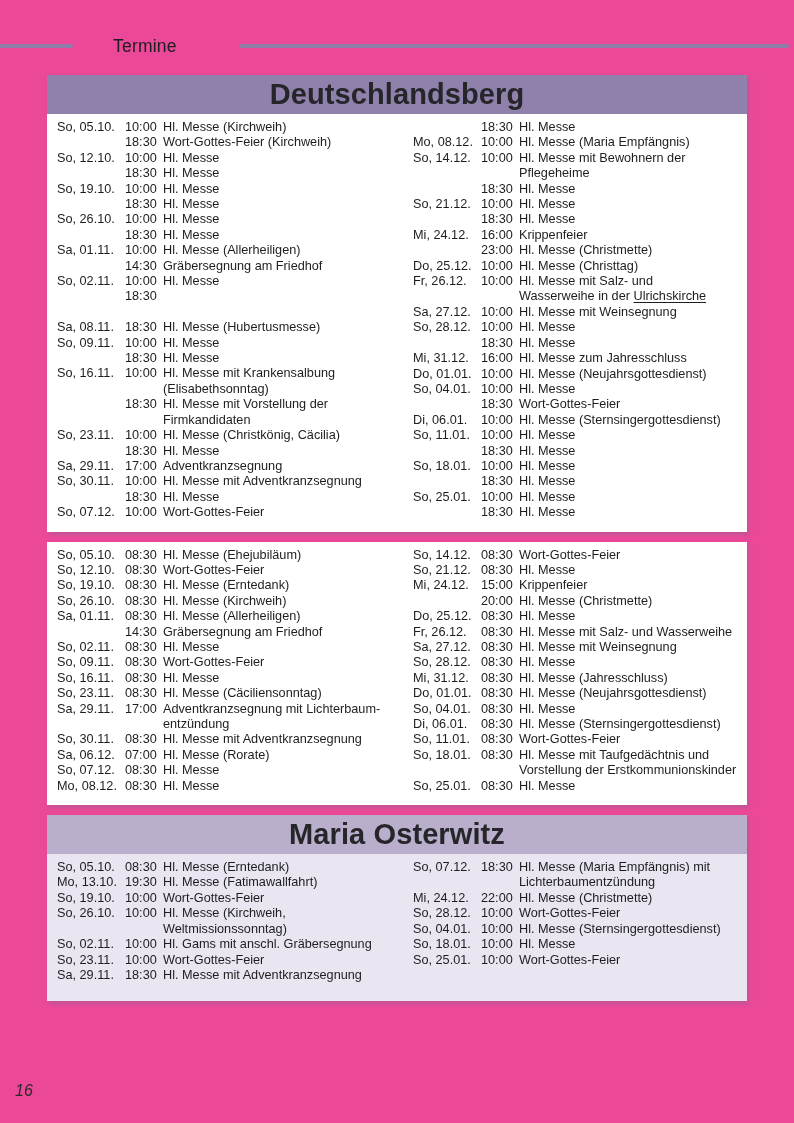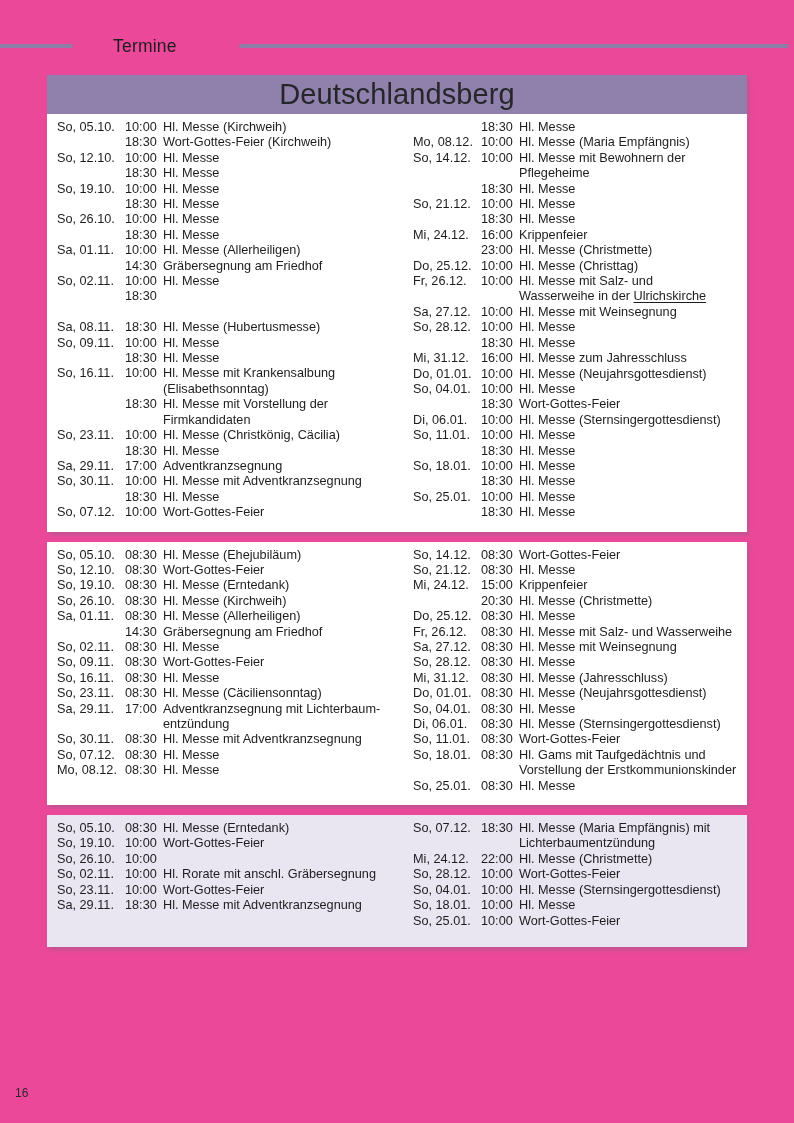--- a/index.html
+++ b/index.html
@@ -18,21 +18,21 @@
   .rule { background:#8d7ea7; height:4px; border-radius:2px; }
   .rule-left { width:73px; border-radius:0 2px 2px 0; }
   .termine-label { margin-left:40px; font-size:17.5px; color:#1d1d1f; letter-spacing:0.2px; }
   .rule-right { flex:1; margin-left:62px; margin-right:5px; }
 
   
   .sections { position:absolute; top:75px; left:47px; width:700px; }
   .section { margin-bottom:10px; box-shadow:2px 3px 4px rgba(110,110,135,0.35); }
   .section-header {
     height:39px; display:flex; align-items:center; justify-content:center;
-    font-size:29px; font-weight:400; color:#26262a; letter-spacing:0.1px;
+    font-size:29px; font-weight:700; color:#26262a; letter-spacing:0.1px;
   }
   .section.purple      .section-header { background:#8f81ab; }
   .section.gray        .section-header { background:#bfbfbf; }
   .section.lightpurple .section-header { background:#b9aecb; }
   .section-body {
     background:#ffffff; display:grid; grid-template-columns:1fr 1fr;
     column-gap:32px; padding:6px 10px 11px 10px; align-items:start;
   }
   .section.lightpurple .section-body { background:#e9e5f1; padding-bottom:18px; }
 
@@ -40,21 +40,21 @@
   .row {
     display:grid; grid-template-columns:68px 38px 1fr;
     font-size:12.7px; line-height:15.4px; color:#1d1d1f;
   }
   .row.gap { margin-top:15.4px; }
   .date-cell { white-space:nowrap; }
   .time-cell { white-space:nowrap; }
   .event-cell { white-space:pre-line; }
   .event-cell u { text-underline-offset:2px; }
 
-  .page-number { position:absolute; left:15px; bottom:23px; font-size:12px; color:#2a2a2a; }
+  .page-number { position:absolute; left:15px; bottom:23px; font-size:16px; color:#2a2a2a;font-style:italic; }
 </style>
 </head>
 <body>
 
 <div class="page">
 
   <div class="termine-row">
     <div class="rule rule-left"></div>
     <div class="termine-label">Termine</div>
     <div class="rule rule-right"></div>
@@ -366,20 +366,25 @@
               <span class="time-cell">17:00</span>
               <span class="event-cell">Adventkranzsegnung mit Lichterbaum-
 entzündung</span>
             </div>
             <div class="row">
               <span class="date-cell">So, 30.11.</span>
               <span class="time-cell">08:30</span>
               <span class="event-cell">Hl. Messe mit Adventkranzsegnung</span>
             </div>
             <div class="row">
+              <span class="date-cell">Sa, 06.12.</span>
+              <span class="time-cell">07:00</span>
+              <span class="event-cell">Hl. Messe (Rorate)</span>
+            </div>
+            <div class="row">
               <span class="date-cell">So, 07.12.</span>
               <span class="time-cell">08:30</span>
               <span class="event-cell">Hl. Messe</span>
             </div>
             <div class="row">
               <span class="date-cell">Mo, 08.12.</span>
               <span class="time-cell">08:30</span>
               <span class="event-cell">Hl. Messe</span>
             </div>
           </div>
@@ -394,21 +399,21 @@
               <span class="time-cell">08:30</span>
               <span class="event-cell">Hl. Messe</span>
             </div>
             <div class="row">
               <span class="date-cell">Mi, 24.12.</span>
               <span class="time-cell">15:00</span>
               <span class="event-cell">Krippenfeier</span>
             </div>
             <div class="row">
               <span class="date-cell"></span>
-              <span class="time-cell">20:30</span>
+              <span class="time-cell">20:00</span>
               <span class="event-cell">Hl. Messe (Christmette)</span>
             </div>
             <div class="row">
               <span class="date-cell">Do, 25.12.</span>
               <span class="time-cell">08:30</span>
               <span class="event-cell">Hl. Messe</span>
             </div>
             <div class="row">
               <span class="date-cell">Fr, 26.12.</span>
               <span class="time-cell">08:30</span>
@@ -445,52 +450,60 @@
               <span class="event-cell">Hl. Messe (Sternsingergottesdienst)</span>
             </div>
             <div class="row">
               <span class="date-cell">So, 11.01.</span>
               <span class="time-cell">08:30</span>
               <span class="event-cell">Wort-Gottes-Feier</span>
             </div>
             <div class="row">
               <span class="date-cell">So, 18.01.</span>
               <span class="time-cell">08:30</span>
-              <span class="event-cell">Hl. Gams mit Taufgedächtnis und
+              <span class="event-cell">Hl. Messe mit Taufgedächtnis und
 Vorstellung der Erstkommunionskinder</span>
             </div>
             <div class="row">
               <span class="date-cell">So, 25.01.</span>
               <span class="time-cell">08:30</span>
               <span class="event-cell">Hl. Messe</span>
             </div>
           </div>
         </div>
       </section>
       <section class="section lightpurple">
+        <div class="section-header">Maria Osterwitz</div>
         <div class="section-body">
           <div class="col">
             <div class="row">
               <span class="date-cell">So, 05.10.</span>
               <span class="time-cell">08:30</span>
               <span class="event-cell">Hl. Messe (Erntedank)</span>
             </div>
             <div class="row">
+              <span class="date-cell">Mo, 13.10.</span>
+              <span class="time-cell">19:30</span>
+              <span class="event-cell">Hl. Messe (Fatimawallfahrt)</span>
+            </div>
+            <div class="row">
               <span class="date-cell">So, 19.10.</span>
               <span class="time-cell">10:00</span>
               <span class="event-cell">Wort-Gottes-Feier</span>
             </div>
             <div class="row">
               <span class="date-cell">So, 26.10.</span>
               <span class="time-cell">10:00</span>
+              <span class="event-cell">Hl. Messe (Kirchweih,
+Weltmissionssonntag)</span>
             </div>
             <div class="row">
               <span class="date-cell">So, 02.11.</span>
               <span class="time-cell">10:00</span>
-              <span class="event-cell">Hl. Rorate mit anschl. Gräbersegnung</span>
+              <span class="event-cell">Hl. Gams mit anschl. Gräbersegnung</span>
             </div>
             <div class="row">
               <span class="date-cell">So, 23.11.</span>
               <span class="time-cell">10:00</span>
               <span class="event-cell">Wort-Gottes-Feier</span>
             </div>
             <div class="row">
               <span class="date-cell">Sa, 29.11.</span>
               <span class="time-cell">18:30</span>
               <span class="event-cell">Hl. Messe mit Adventkranzsegnung</span>

